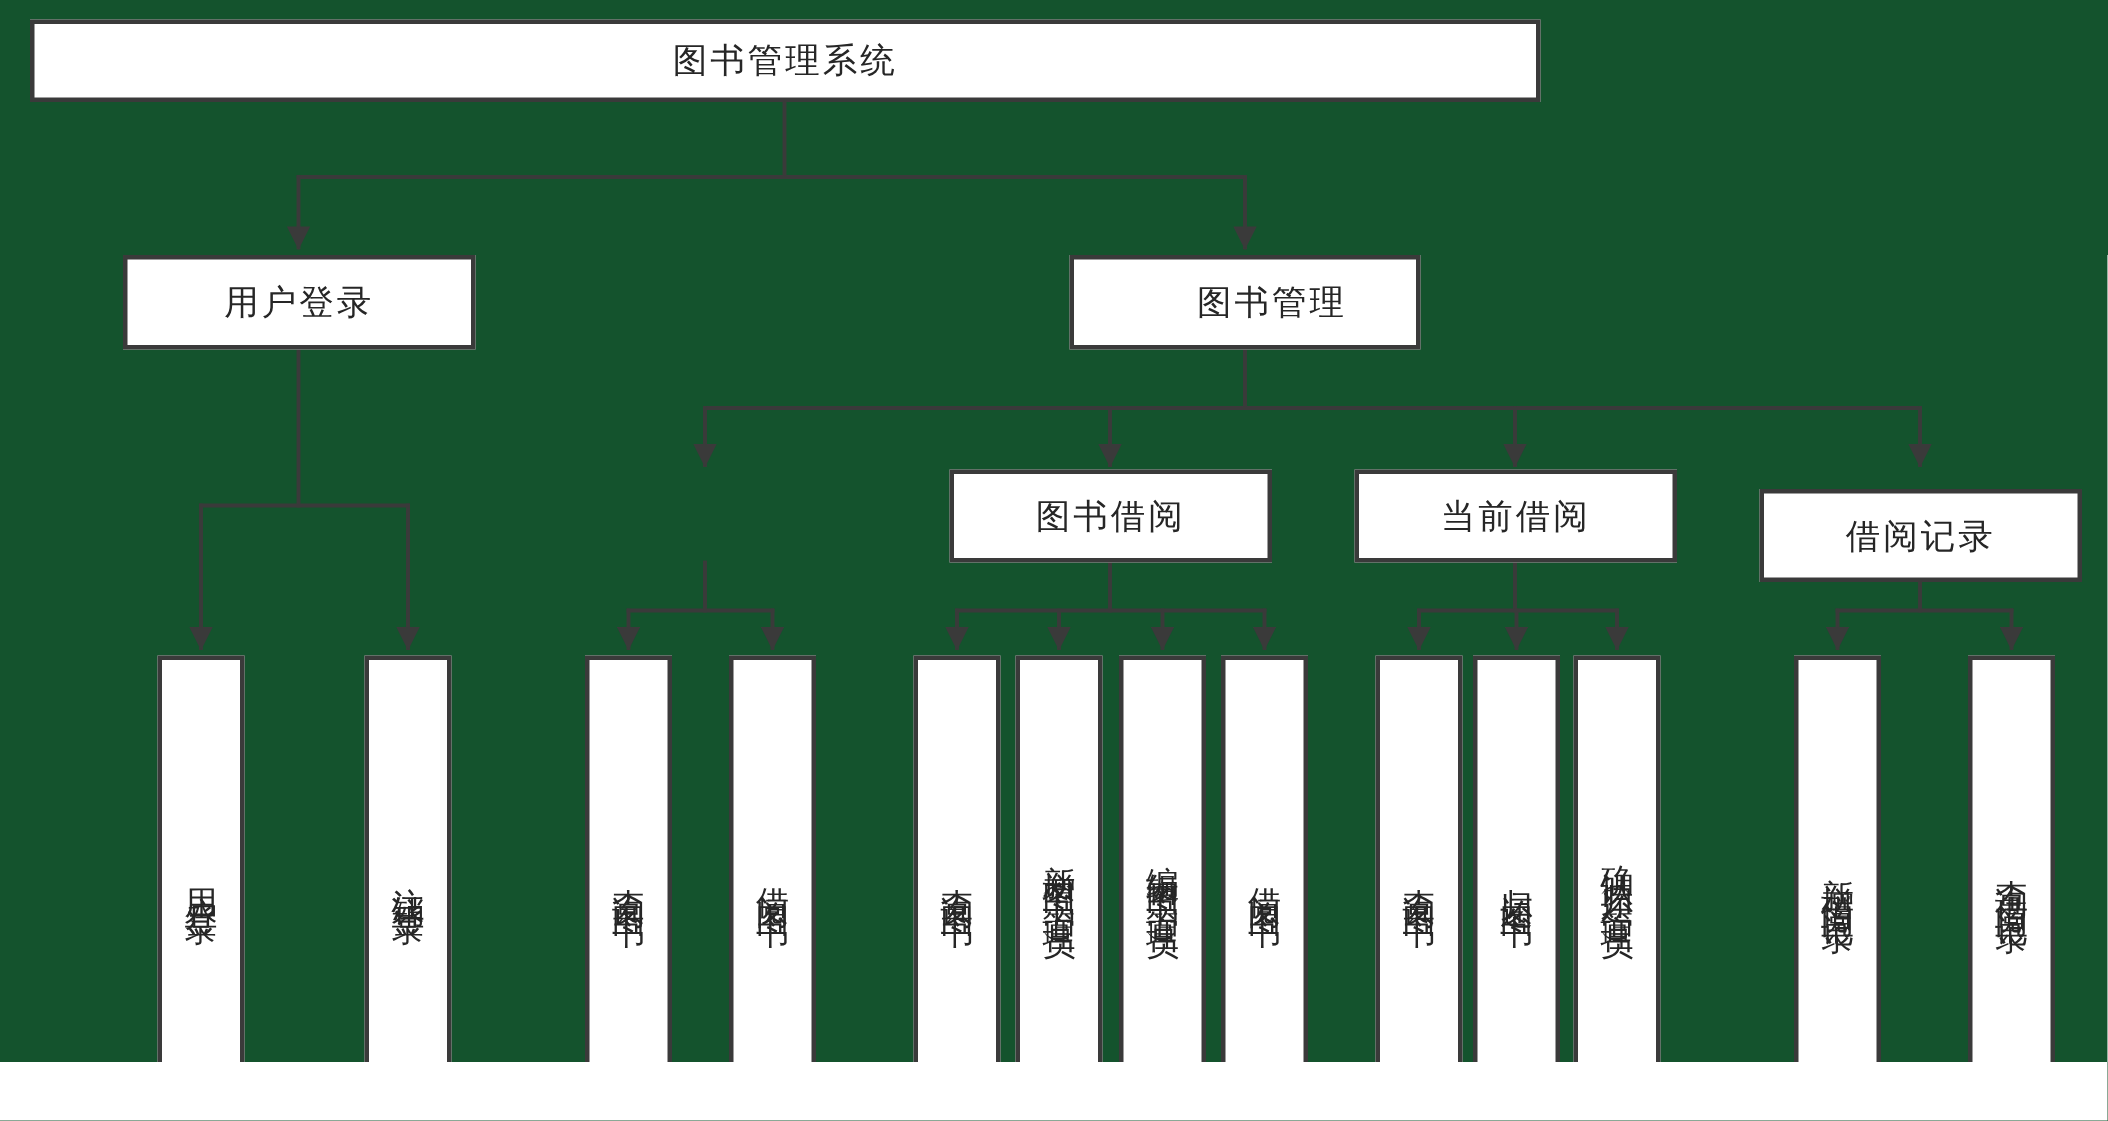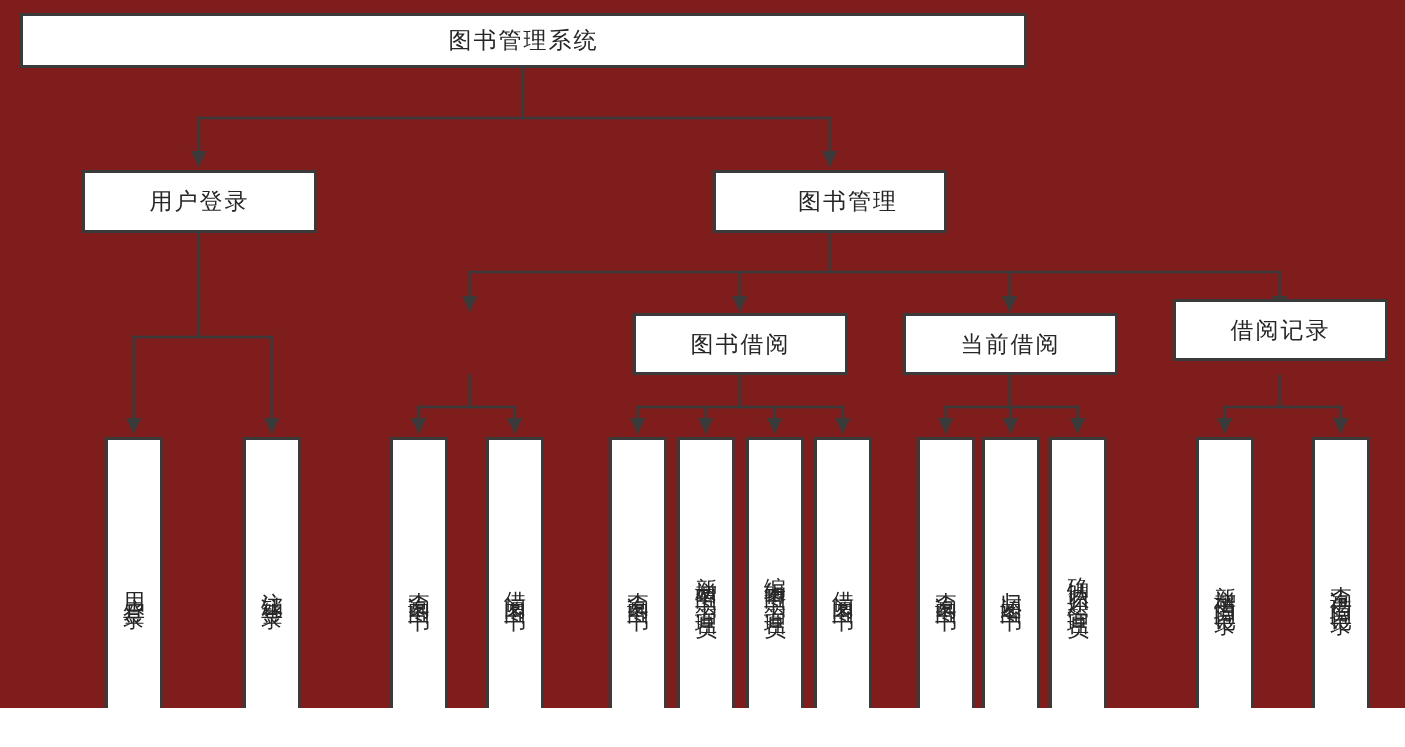--- a/index.html
+++ b/index.html
@@ -4,21 +4,21 @@
 <style>
   html, body {
     margin: 0; padding: 0;
     background: #ffffff;
     font-family: "Liberation Sans", sans-serif;
   }
   #canvas {
     position: relative;
     width: 1405px;
     height: 708px;
-    background: #7f1d1d;
+    background: #14532d;
     overflow: hidden;
   }
   #connectors {
     position: absolute;
     left: 0; top: 0;
     width: 1405px; height: 747px;
   }
   .node {
     position: absolute;
     box-sizing: border-box;
@@ -63,21 +63,21 @@
     white-space: nowrap;
     z-index: 5;
   }
   
   #n-root  { left: 20px;   top: 13px;  width: 1007px; height: 55px; }
   #n-login { left: 82px;   top: 170px; width: 235px;  height: 63px; }
   #n-mgmt  { left: 713px;  top: 170px; width: 234px;  height: 63px; padding-left: 36px; }
   #n-rec   { left: 363px;  top: 313px; width: 215px;  height: 62px; }
   #n-bor   { left: 633px;  top: 313px; width: 215px;  height: 62px; }
   #n-cur   { left: 903px;  top: 313px; width: 215px;  height: 62px; }
-  #n-his   { left: 1173px; top: 299px; width: 215px;  height: 62px; }
+  #n-his   { left: 1173px; top: 326px; width: 215px;  height: 62px; }
   #l1  { left: 105px;  }
   #l2  { left: 243px;  }
   #l3  { left: 390px;  }
   #l4  { left: 486px;  }
   #l5  { left: 609px;  }
   #l6  { left: 677px;  }
   #l7  { left: 746px;  }
   #l8  { left: 814px;  }
   #l9  { left: 917px;  }
   #l10 { left: 982px;  }

